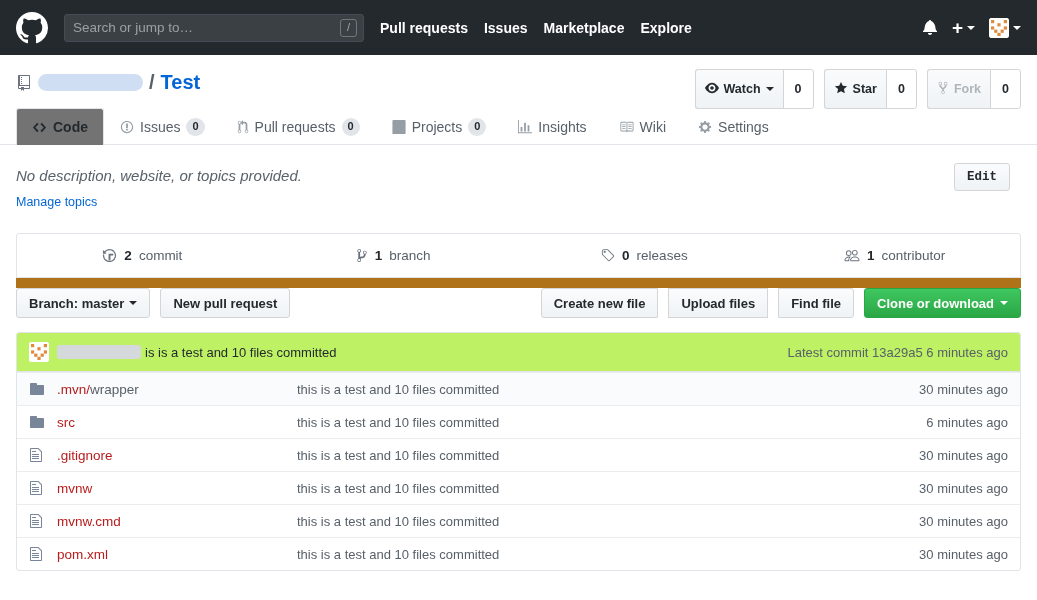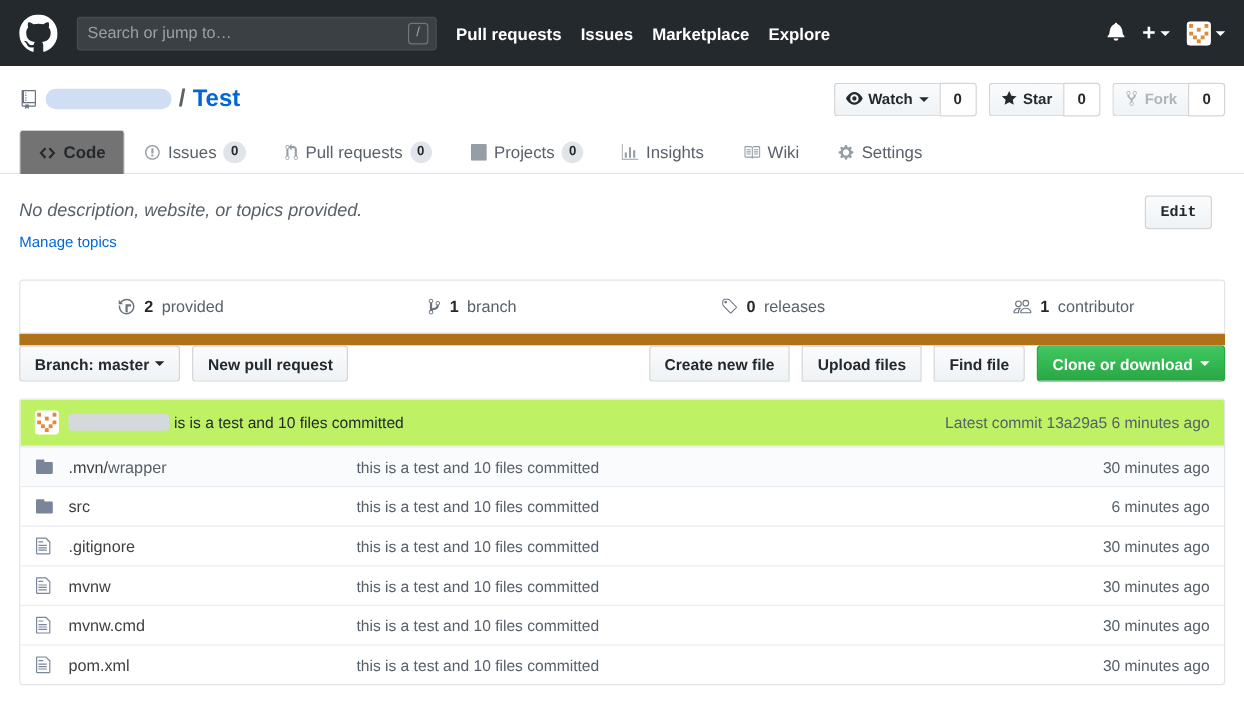--- a/index.html
+++ b/index.html
@@ -74,21 +74,21 @@
     border-radius: 9px; background: #cfdef2;
   }
   .slash { color: #586069; font-weight: bold; }
   .repo-name { color: #0366d6; font-weight: bold; text-decoration: none; }
 
   .repo-actions {
     position: absolute; right: 16px; top: 14px;
     display: flex; align-items: center; gap: 10px;
   }
   .btn-group { display: flex; align-items: stretch; }
-  .btn-group > * { height: 28px; }
+  .btn-group > * { height: 40px; }
   .pill-l {
     display: flex; align-items: center; gap: 5px;
     border: 1px solid #d5d5d5; border-right: none;
     border-radius: 3px 0 0 3px;
     background: linear-gradient(#fafbfc, #eff3f6);
     padding: 0 9px; font-size: 12.5px; font-weight: bold; color: #24292e;
     white-space: nowrap;
   }
   .pill-l.disabled { color: #b0b5ba; }
   .pill-n {
@@ -228,21 +228,21 @@
   .frow {
     display: flex; align-items: center;
     border-top: 1px solid #eaecef;
     padding: 8px 12px; font-size: 13.5px;
     height: 33px;
   }
   .frow:first-of-type { border-top: none; }
   .frow.alt { background: #fafbfc; }
   .fc-icon { width: 28px; flex: 0 0 auto; color: #79869a; display: flex; }
   .fc-name { width: 240px; flex: 0 0 auto; overflow: hidden; white-space: nowrap; }
-  .fc-name a { color: #404040; text-decoration: none; }
+  .fc-name a { color: #b91c1c; text-decoration: none; }
   .fc-name a.sub { color: #586069; }
   .fc-msg { flex: 1; color: #586069; font-size: 13px; overflow: hidden; white-space: nowrap; }
   .fc-time { flex: 0 0 auto; color: #586069; font-size: 13px; text-align: left; }
 
   .watermark {
     position: absolute; right: 14px; bottom: 8px;
     color: #dfe3e8; font-size: 16px;
     pointer-events: none; user-select: none;
     font-family: "Liberation Sans", sans-serif;
   }
@@ -475,21 +475,21 @@
       <a class="stat" href="#">
         <span class="sicon">
           <svg width="15" height="15" viewBox="0 0 14 16" aria-hidden="true">
             <path fill="currentColor" d="M8 13H6V6h5v2H8v5zM7 1C4.81 1 2.87 2.02 1.59 3.59L0
             2v4h4L2.5 4.5C3.55 3.17 5.17 2.3 7 2.3c3.14 0 5.7 2.56 5.7 5.7s-2.56 5.7-5.7
             5.7A5.71 5.71 0 0 1 1.3 8c0-.34.03-.67.09-1H.08C.03 7.33 0 7.66 0 8c0 3.86 3.14 7 7
             7s7-3.14 7-7-3.14-7-7-7z"></path>
           </svg>
         </span>
         <span><b>2</b></span>
-        <span>provided</span>
+        <span>commit</span>
       </a>
 
       <a class="stat" href="#">
         <span class="sicon">
           <svg width="12" height="15" viewBox="0 0 10 16" aria-hidden="true">
             <path fill="currentColor" d="M10 5c0-1.11-.89-2-2-2a1.993 1.993 0 0 0-1 3.72v.3c-.02.52-.23.98-.63
             1.38-.4.4-.86.61-1.38.63-.83.02-1.48.16-2 .45V4.72a1.993 1.993 0 0 0-1-3.72C.88 1 0
             1.89 0 3a2 2 0 0 0 1 1.72v6.56c-.59.35-1 .99-1 1.72 0 1.11.89 2 2 2 1.11 0 2-.89
             2-2 0-.53-.2-1-.53-1.36.09-.06.48-.41.59-.47.25-.11.56-.17.94-.17 1.05-.05 1.95-.45
             2.75-1.25S8.95 7.77 9 6.73h-.02C9.59 6.37 10 5.73 10 5zM2 1.8c.66 0 1.2.55 1.2 1.2 0

